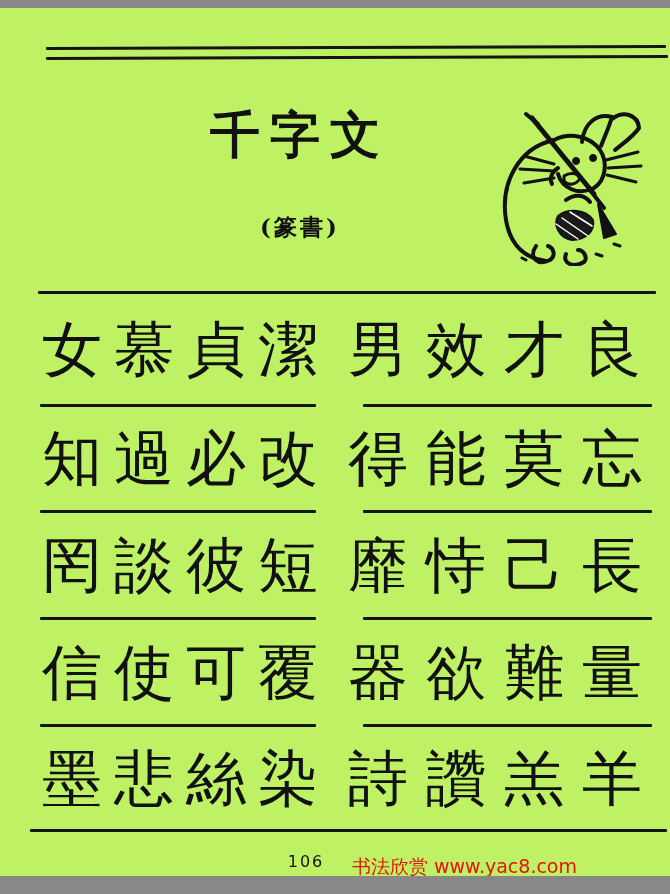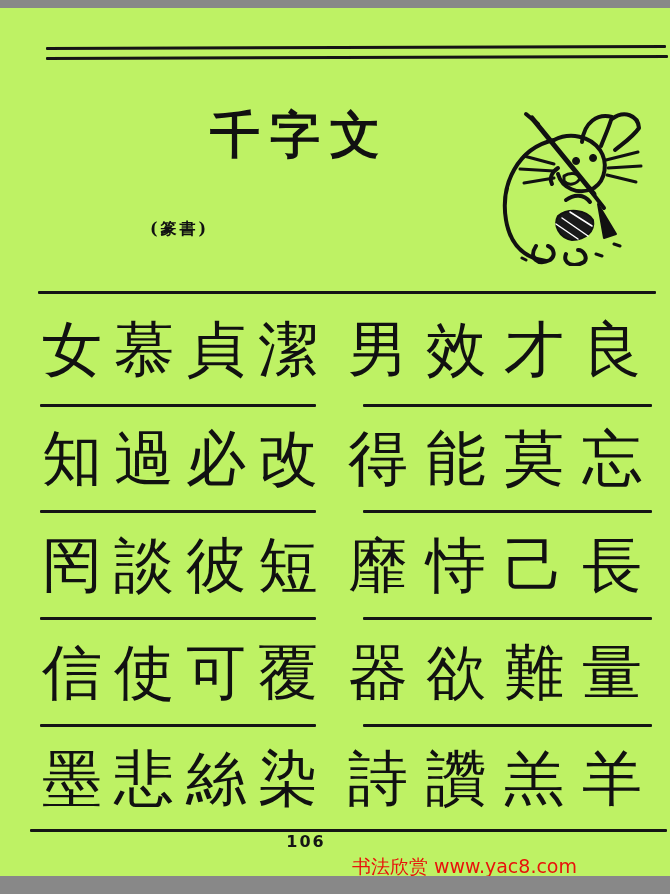--- a/index.html
+++ b/index.html
@@ -10,22 +10,22 @@
   }
   .rule{position:absolute;background:#151515;border-radius:1px;}
   .rule-top-a{left:46px;top:38px;width:620px;height:3px;transform:rotate(-0.2deg);}
   .rule-top-b{left:46px;top:48px;width:622px;height:3px;transform:rotate(-0.2deg);}
   .title{
     position:absolute;left:150px;width:300px;top:94px;margin:0;
     text-align:center;font-size:50px;font-weight:800;letter-spacing:10px;
     font-family:"DejaVu Serif","Liberation Serif",serif;
   }
   .subtitle{
-    position:absolute;left:150px;width:300px;top:211px;
-    font-size:16px;font-weight:600;letter-spacing:3px;
+    position:absolute;left:150px;width:300px;top:204px;
+    text-align:center;font-size:23px;font-weight:600;letter-spacing:3px;
     font-family:"DejaVu Serif","Liberation Serif",serif;
   }
   .mascot{position:absolute;left:466px;top:100px;width:180px;height:158px;}
   .mascot svg{width:100%;height:100%;}
   
   .rule-grid-top{left:38px;top:283px;width:618px;height:3px;}
   .rule-grid-bottom{left:30px;top:821px;width:637px;height:3px;}
   .seg-l{left:40px;width:276px;height:3px;}
   .seg-r{left:363px;width:289px;height:3px;}
   .y1{top:396px;} .y2{top:502px;} .y3{top:609px;} .y4{top:716px;}
@@ -39,22 +39,22 @@
     display:block;text-align:center;
   }
   .col-l{left:42px;width:276px;}
   .col-r{left:348px;width:294px;}
   .r1{top:288px;height:106px;}
   .r2{top:399px;height:101px;}
   .r3{top:506px;height:101px;}
   .r4{top:613px;height:101px;}
   .r5{top:720px;height:99px;}
   .pagenum{
-    position:absolute;left:282px;top:824px;width:48px;text-align:center;
-    font-size:16px;font-weight:700;letter-spacing:2px;color:#151515;
+    position:absolute;left:282px;top:844px;width:48px;text-align:center;
+    font-size:16px;font-weight:400;letter-spacing:2px;color:#151515;
   }
   .watermark{
     position:absolute;left:352px;top:846px;width:315px;
     font-size:19px;color:#e8120b;white-space:nowrap;
     font-family:"DejaVu Sans","Liberation Sans",sans-serif;
   }
 </style>
 </head>
 <body>
 

